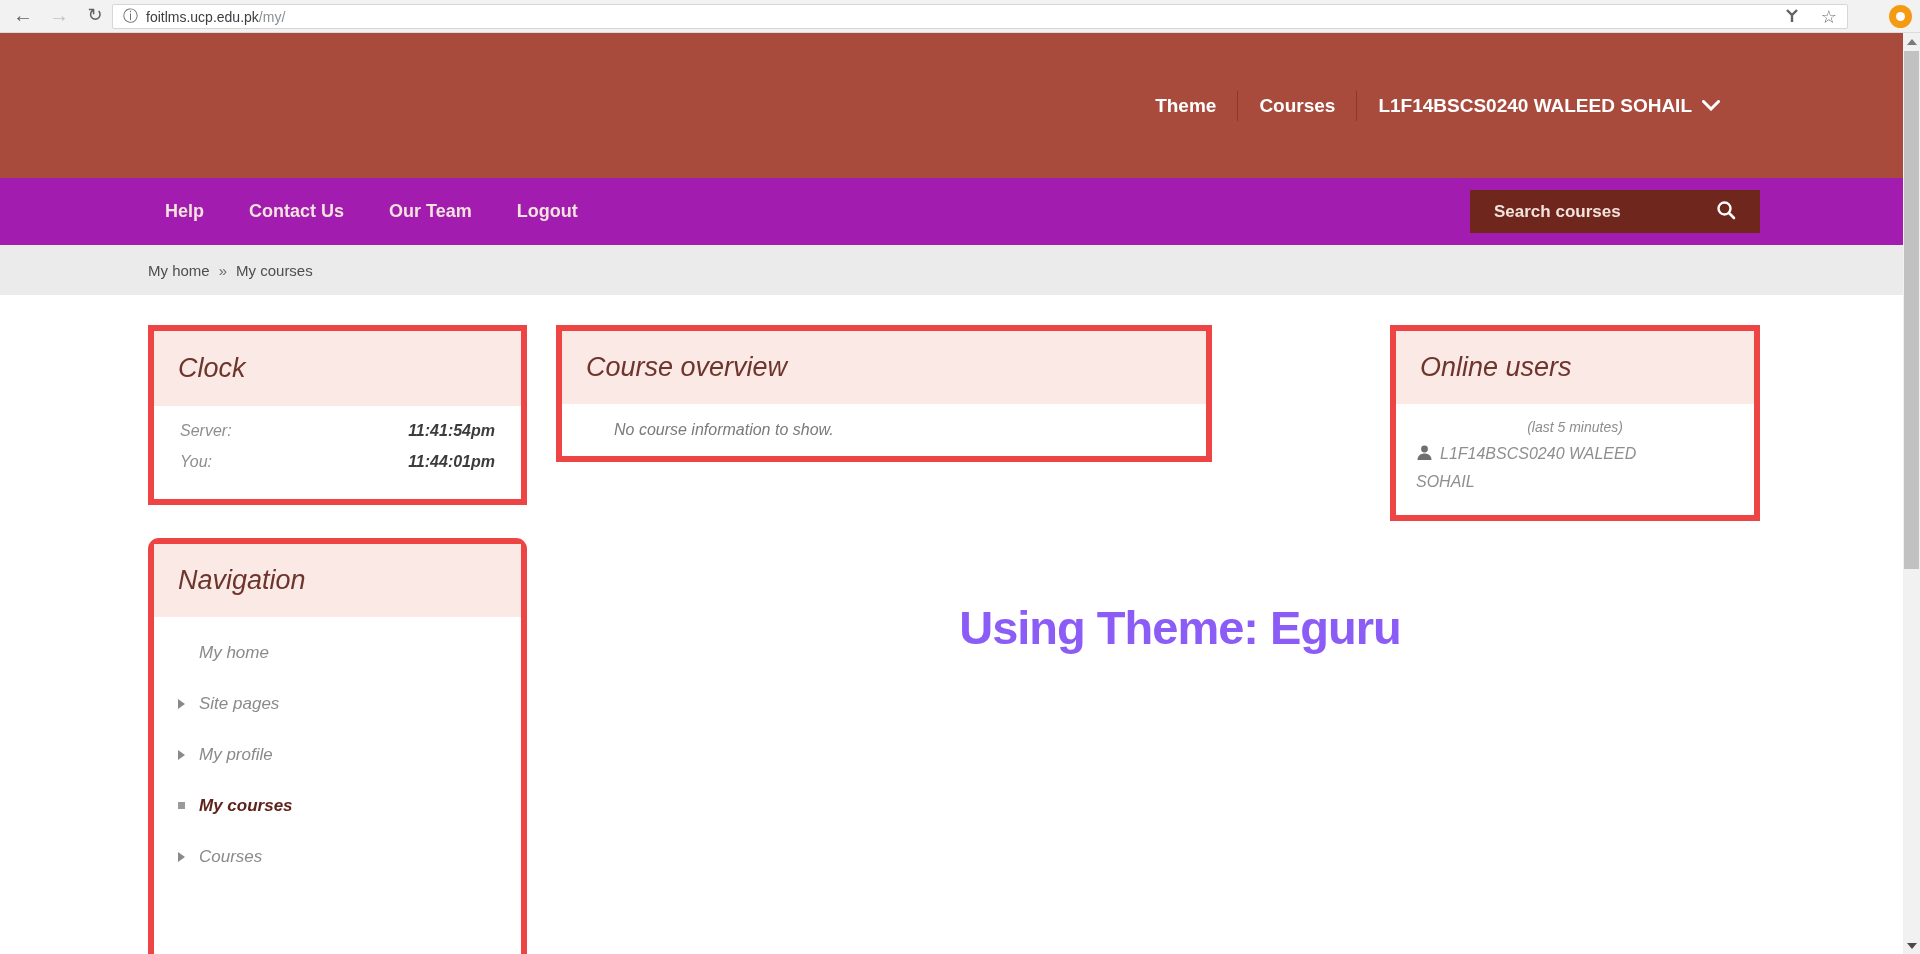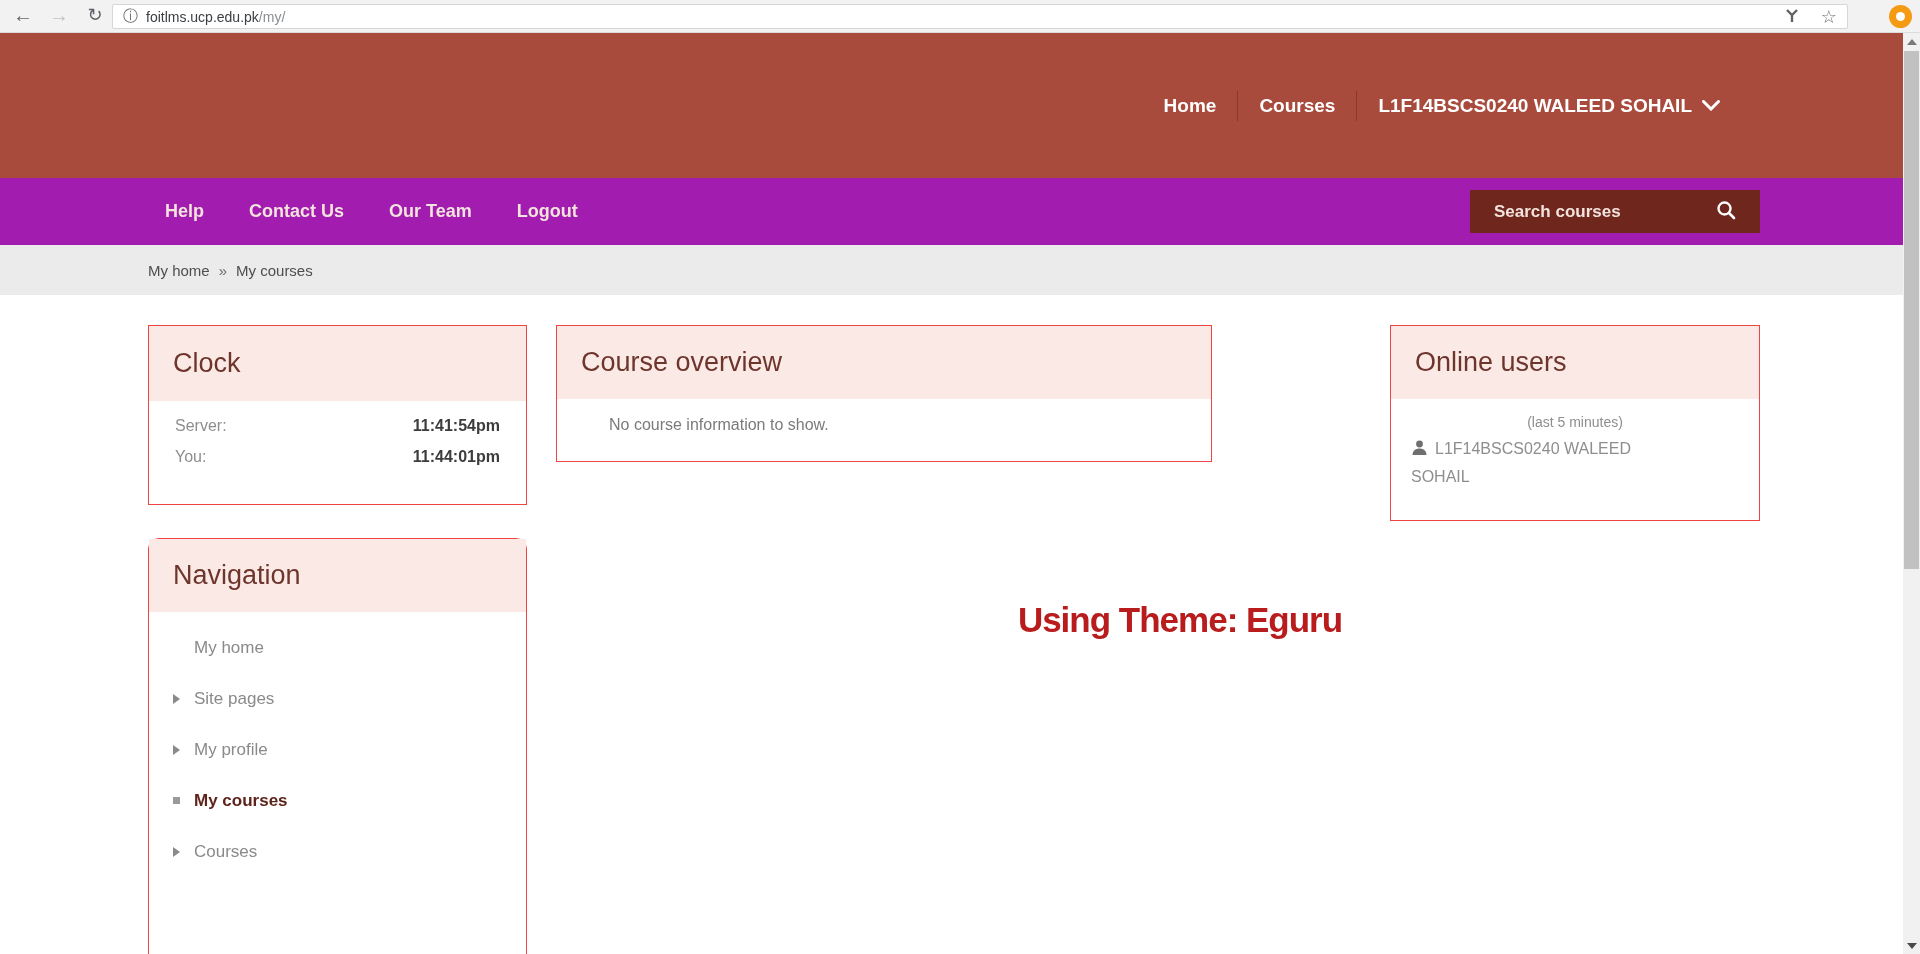--- a/index.html
+++ b/index.html
@@ -59,21 +59,21 @@
   .search-input{ flex:1; background:transparent; border:none; outline:none;
     font-family:"Liberation Sans", sans-serif; font-size:17px; font-weight:bold; color:#F3E3DD; min-width:0; }
   .search-input::placeholder{ color:#F3E3DD; opacity:1; }
   .search-btn{ background:none; border:none; cursor:pointer; padding:0; margin-left:8px; }
   
   .breadcrumb{ position:absolute; top:245px; left:0; width:1903px; height:50px; background:#EBEBEB;
     display:flex; align-items:center; padding-left:148px; gap:9px; font-size:15px; color:#4E4E4E; }
   .crumb{ cursor:pointer; }
   .crumb-sep{ color:#6A6A6A; }
   
-  .block{ position:absolute; background:#FFFFFF; border:1px solid #ef4444; }
+  .block{ position:absolute; background:#FFFFFF; border:6px solid #ef4444;font-style:italic; }
   .block-header{ background:#FBE9E6; height:73px; display:flex; align-items:center; padding-left:24px; }
   .block-title{ font-size:27px; color:#6E352C; }
   .blk-clock{ left:148px; top:325px; width:379px; height:180px; }
   .blk-clock .block-header{ height:75px; }
   .clock-body{ padding:16px 26px 0 26px; }
   .clock-row{ display:flex; justify-content:space-between; margin-bottom:13px; }
   .clock-label{ font-size:16px; color:#8E8E8E; }
   .clock-value{ font-size:16px; font-weight:bold; color:#3C3C3C; }
   .blk-overview{ left:556px; top:325px; width:656px; height:137px; }
   .overview-msg{ padding:17px 0 0 52px; font-size:16px; color:#7A7A7A; }
@@ -84,21 +84,21 @@
   .blk-nav{ left:148px; top:538px; width:379px; height:508px;border-radius:11px; }
   .nav-list{ padding:10px 0 0 24px; }
   .nav-item{ height:51px; display:flex; align-items:center; gap:11px; font-size:17px; color:#8A8A8A; cursor:pointer; }
   .nav-item .bullet-slot{ width:10px; display:flex; align-items:center; }
   .sq-bullet{ width:7px; height:7px; background:#9A9A9A; }
   .tri-bullet{ width:0; height:0; border-top:5px solid transparent; border-bottom:5px solid transparent;
     border-left:7px solid #8A8A8A; }
   .nav-item.active{ color:#5E241C; font-weight:bold; }
   
   .theme-note{ position:absolute; left:860px; top:600px; width:640px; text-align:center;
-    font-size:35px; font-weight:bold; color:#b91c1c; letter-spacing:-1px; }
+    font-size:47px; font-weight:bold; color:#8b5cf6; letter-spacing:-1px; }
 </style>
 </head>
 <body>
 
 <div class="toolbar">
   <div class="nav-ico ico-back">←</div>
   <div class="nav-ico ico-fwd">→</div>
   <div class="nav-ico ico-reload">↻</div>
   <div class="urlbar">
     <span class="info-ico">ⓘ</span>
@@ -117,21 +117,21 @@
 
 <div class="scrollbar">
   <div class="sb-up"></div>
   <div class="sb-thumb"></div>
   <div class="sb-down"></div>
 </div>
 
 <div class="site-header">
   <div class="top-nav">
     <div class="top-nav-item">
-        <span>Home</span>
+        <span>Theme</span>
       </div>
     <div class="top-nav-item">
         <span>Courses</span>
       </div>
     <div class="top-nav-item">
       <span>L1F14BSCS0240 WALEED SOHAIL</span>
       <span class="chev">
           <svg width="18" height="11" viewBox="0 0 18 11">
             <path d="M1.5 1.5 L9 9 L16.5 1.5" stroke="#FFFFFF" stroke-width="3" fill="none" stroke-linecap="round"></path>
           </svg>

